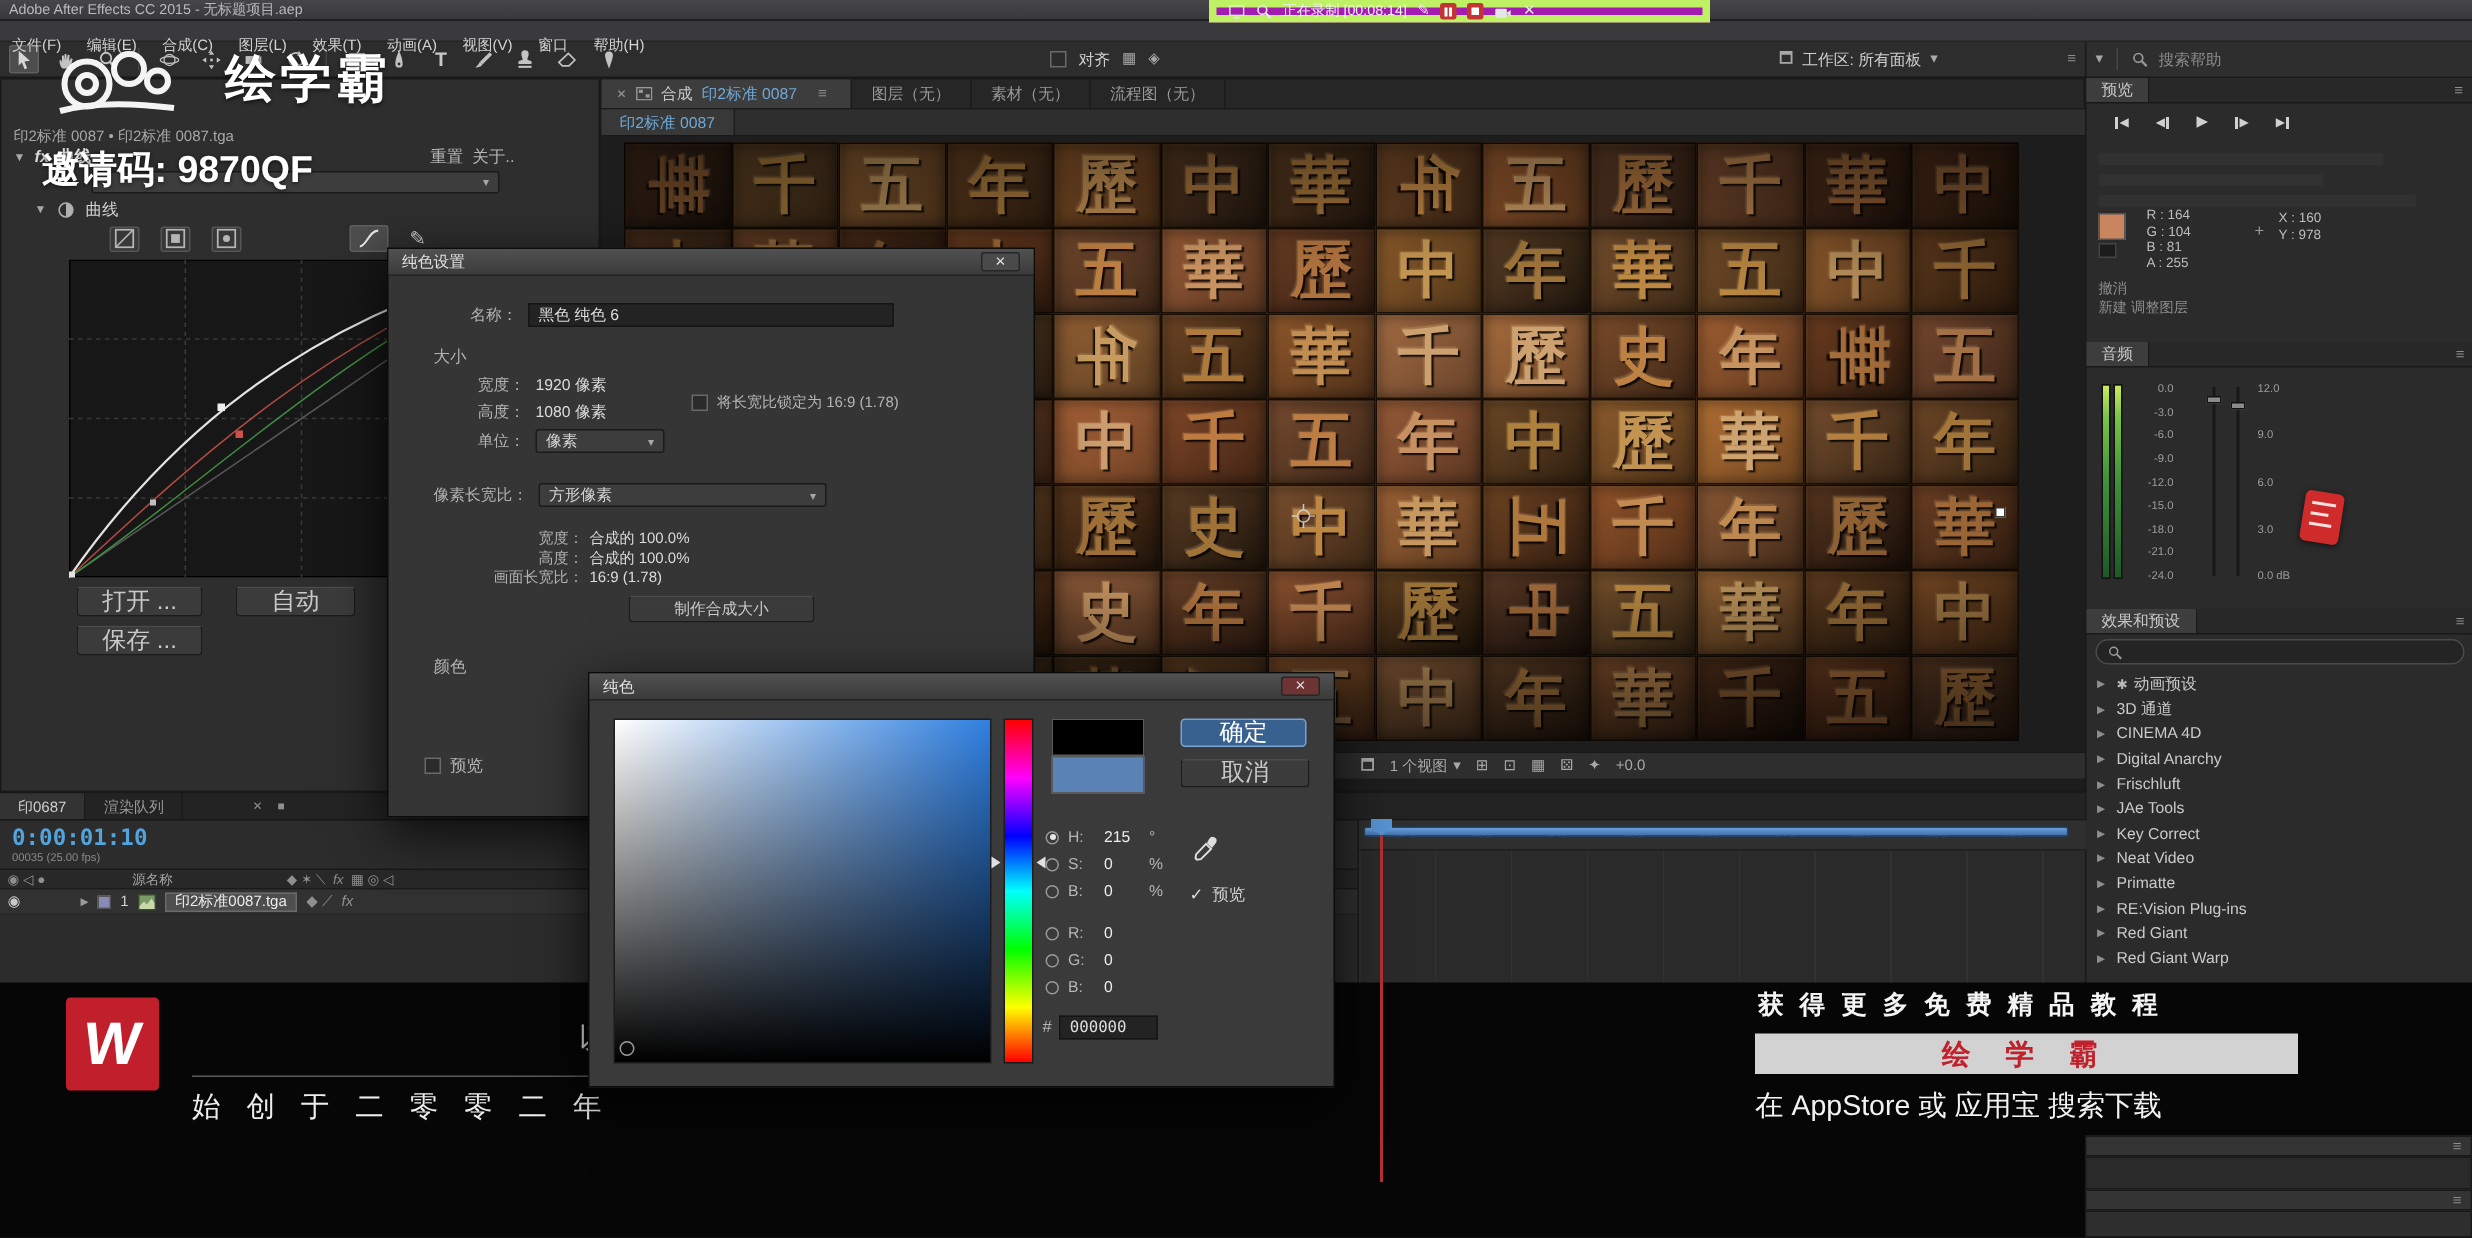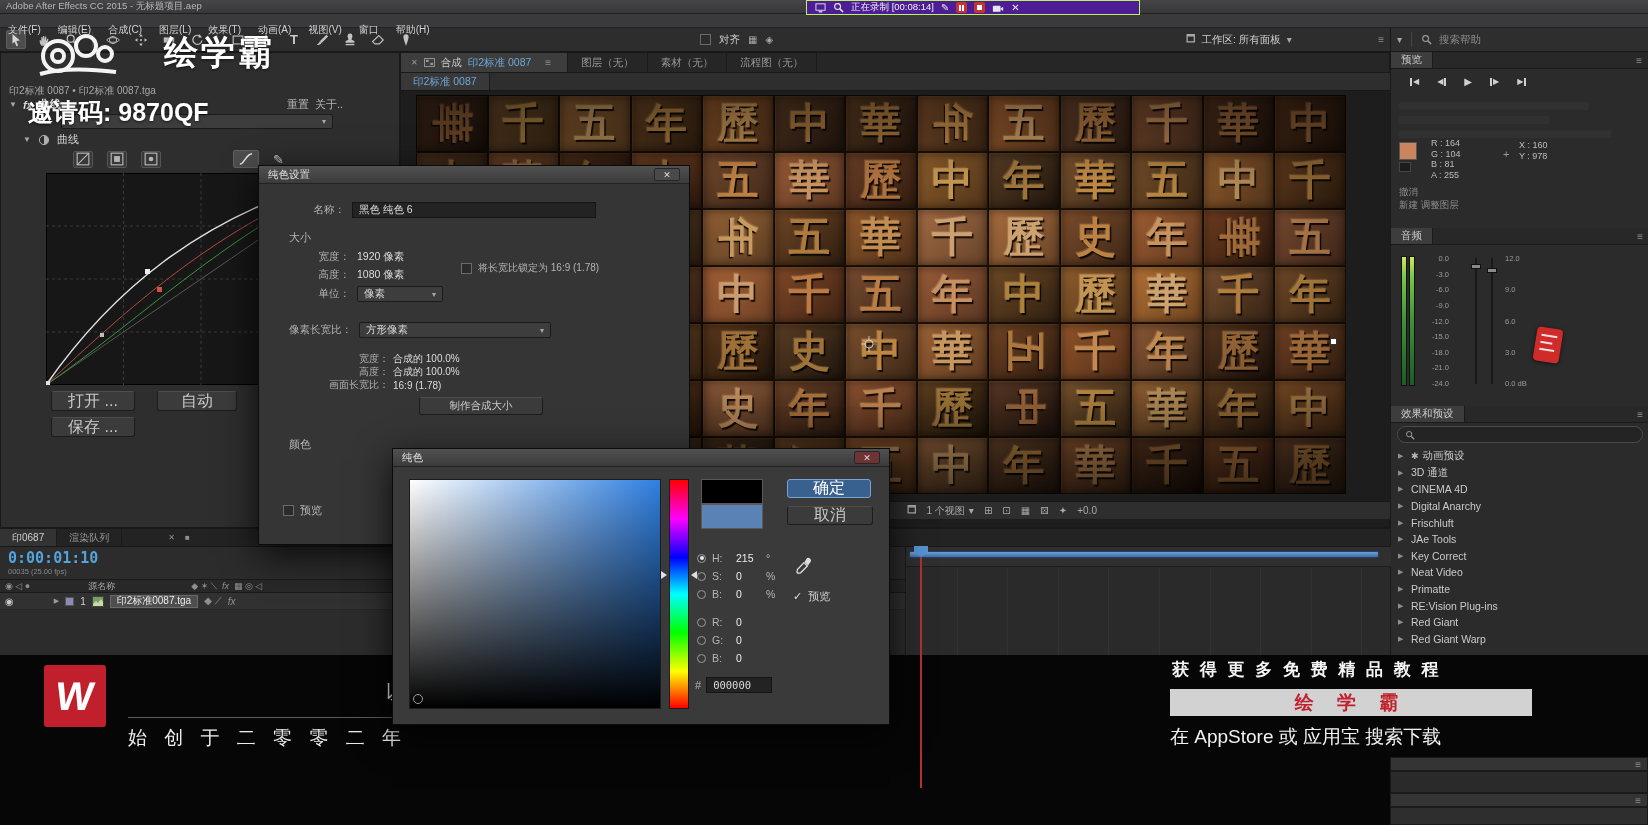--- a/index.html
+++ b/index.html
@@ -3,21 +3,21 @@
 <meta charset="utf-8">
 <style>
 *{margin:0;padding:0;box-sizing:border-box}
 html,body{width:1648px;height:825px}
 body{position:relative;background:#141414;font-family:"Liberation Sans","DejaVu Sans",sans-serif;color:#c6c6c6;overflow:hidden;font-size:11px}
 .abs{position:absolute}
 .flex{display:flex;align-items:center}
 svg{display:block}
 
 #titlebar{left:0;top:0;width:1648px;height:14px;background:linear-gradient(#46464a,#38383b);border-bottom:1px solid #1f1f22;color:#b9b9b9;font-size:9.5px;display:flex;align-items:center;padding-left:6px;z-index:10}
-#recorder{left:806px;top:0;width:334px;height:15px;background:#4c1d95;border:1px solid #bef264;display:flex;align-items:center;gap:7px;padding:0 8px;z-index:200}
+#recorder{left:806px;top:0;width:334px;height:15px;background:#a21caf;border:5px solid #bef264;display:flex;align-items:center;gap:7px;padding:0 8px;z-index:200}
 #recorder .txt{color:#f2f2f2;font-size:9.5px;white-space:nowrap}
 .rico{color:#e6e6e6;font-size:10px;line-height:1}
 .rbtn{width:11px;height:11px;background:#c53434;border-radius:2px;display:flex;align-items:center;justify-content:center;gap:1px}
 .rbtn i{display:block;background:#fff}
 #menubar{left:0;top:14px;width:1648px;height:14px;background:#3a3a3c;border-bottom:1px solid #232325;display:flex;align-items:center;gap:17px;padding-left:8px;font-size:10px;color:#d2d2d2;z-index:9}
 #toolbar{left:0;top:28px;width:1390px;height:24px;background:#2d2d2d;border-bottom:1px solid #191919;display:flex;align-items:center;gap:8px;padding-left:6px;z-index:8}
 .tool{width:20px;height:19px;display:flex;align-items:center;justify-content:center;border-radius:2px}
 .tool svg{width:14px;height:14px}
 .tool.sel{background:#4d4d4d;border:1px solid #606060}
 .tsep{width:1px;height:15px;background:#454545;margin:0 2px}
@@ -998,21 +998,21 @@
 
   <div class="abs flex" style="left:302px;top:228px;gap:5px">
     <span style="color:#b5b5b5">#</span>
     <span class="inbox" style="width:66px;height:16px;font-family:'DejaVu Sans Mono','Liberation Mono',monospace">
         <span>000000</span>
       </span>
   </div>
 </div>
 
 <div class="abs" style="left:28px;top:24px;z-index:150">
-  <div class="flex" style="gap:26px">
+  <div class="flex" style="gap:12px">
     <span>
         <svg width="110" height="58" viewBox="0 0 110 58">
           <g fill="none" stroke="#fff" stroke-width="4" opacity=".95">
             <circle cx="30" cy="32" r="15"></circle>
             <circle cx="30" cy="32" r="6"></circle>
             <circle cx="58" cy="22" r="10"></circle>
             <circle cx="77" cy="30" r="7"></circle>
             <path d="M12 50 Q40 42 88 48"></path>
           </g>
         </svg>

